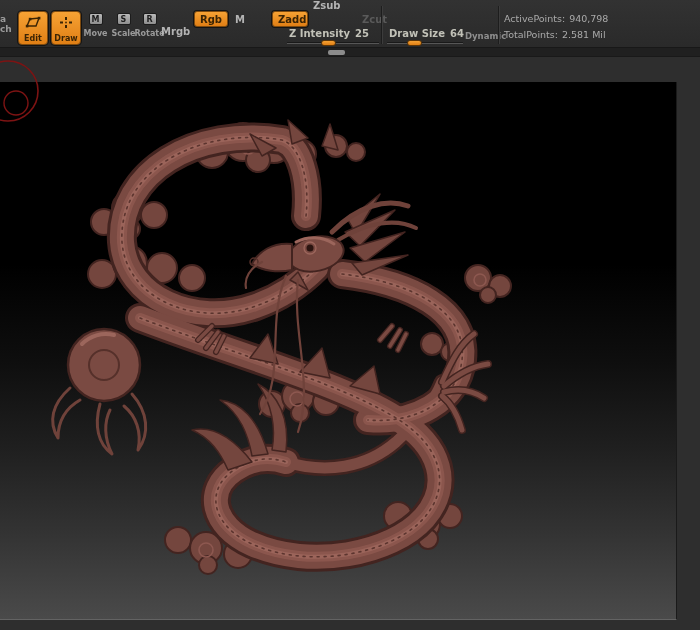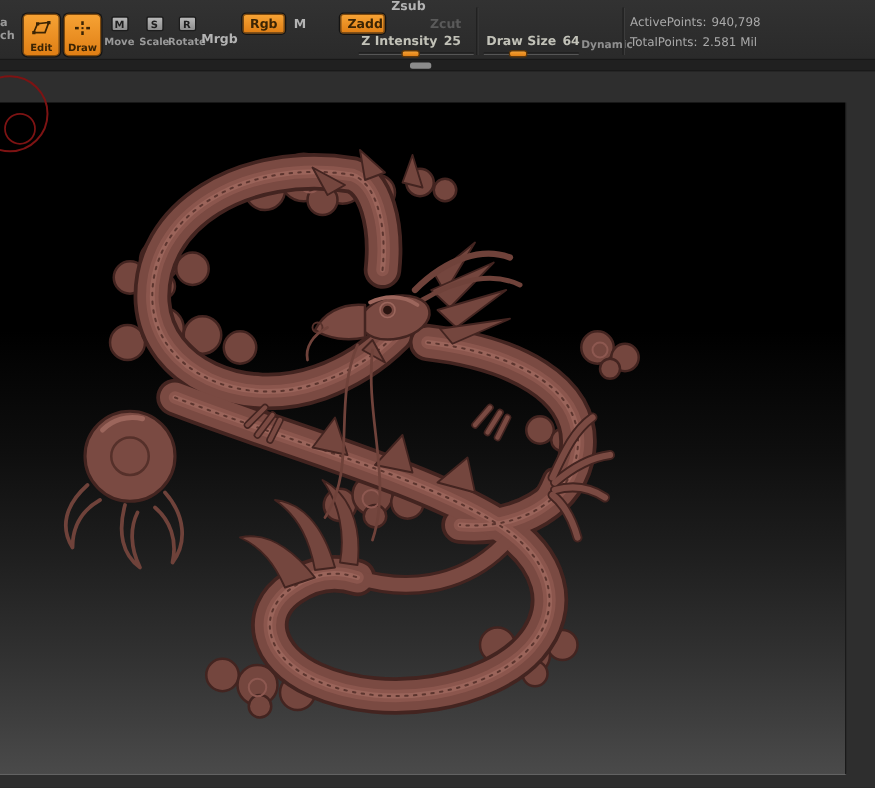--- a/index.html
+++ b/index.html
@@ -98,21 +98,21 @@
       <div class="t3l">Rotate</div>
     </div>
 
     <div class="tb-label" style="left:161px;top:14px;margin-top:12px;">Mrgb</div>
     <div class="pill" style="left:194px;top:11px;width:34px;">Rgb</div>
     <div class="tb-label" style="left:235px;top:14px;">M</div>
 
 
     <div class="pill" style="left:272px;top:11px;width:36px;">Zadd</div>
     <div class="tb-label" style="left:313px;top:0;">Zsub</div>
-    <div class="tb-label dim" style="left:344px;top:14px;">Zcut</div>
+    <div class="tb-label dim" style="left:362px;top:14px;">Zcut</div>
 
     <div class="slider" style="left:287px;top:28px;width:92px;">
       <div class="sl-label">
         <span>Z Intensity</span><span class="v">25</span>
       </div>
       <div class="sl-track"></div>
       <div class="sl-handle" style="left:34px;"></div>
     </div>
 
     <div class="vsep" style="left:381px;"></div>

